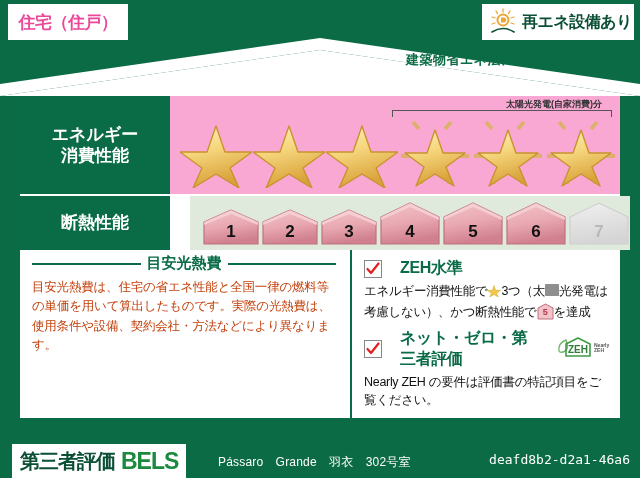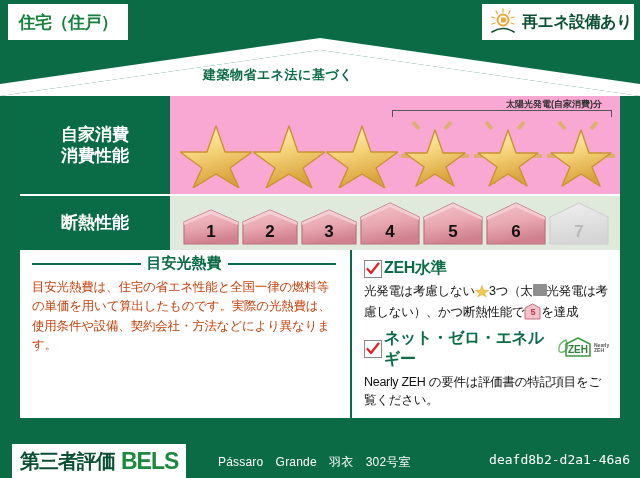--- a/index.html
+++ b/index.html
@@ -15,21 +15,21 @@
   }
 
   
   .badge-left {
     position: absolute; left: 8px; top: 4px;
     width: 120px; height: 36px;
     background: #ffffff;
     display: flex; align-items: center; justify-content: center;
   }
   .badge-left span {
-    font-size: 17px; font-weight: bold; color: #15803d;
+    font-size: 17px; font-weight: bold; color: #ec4899;
     letter-spacing: -0.5px;
   }
   .badge-right {
     position: absolute; right: 6px; top: 4px;
     width: 152px; height: 36px;
     background: #ffffff;
     display: flex; align-items: center; gap: 4px;
     padding-left: 6px;
   }
   .badge-right .sun-icon { width: 30px; height: 28px; flex: none; }
@@ -38,21 +38,21 @@
     letter-spacing: -0.5px;
   }
 
   
   .roof {
     position: absolute; left: 0; top: 38px;
     width: 640px; height: 58px;
   }
   .roof-title-wrap {
     position: absolute; left: 0; top: 38px; width: 556px; height: 58px;
-    display: flex; flex-direction: column; align-items: center;
+    display: flex; align-items: center;
     justify-content: flex-end; padding-bottom: 14px;
     pointer-events: none;
   }
   .roof-sub {
     font-size: 13px; font-weight: bold; color: #0b6b45;
     letter-spacing: 0.5px; line-height: 1.1;
   }
   .roof-main {
     font-size: 26px; font-weight: bold; color: #0b6b45;
     letter-spacing: 0.5px; line-height: 1.15;
@@ -90,21 +90,21 @@
     border: 1px solid #555; border-bottom: none;
   }
   .stars {
     position: absolute; left: 10px; top: 16px;
     display: flex; align-items: center; gap: 1px;
   }
   .star-cell { position: relative; width: 72px; height: 76px; }
   .star-cell svg { position: absolute; left: 0; top: 0; }
 
   
-  .insul-row { display: flex; height: 56px; border-top: 2px solid #ffffff; }
+  .insul-row { display: flex; height: 56px; border-top: 2px solid #ffffff; gap: 20px; }
   .insul-body {
     flex: 1; background: #dfeadd;
     display: flex; align-items: flex-end; padding-left: 12px;
     padding-bottom: 4px; gap: 1px;
   }
   .hcell { position: relative; }
   .hcell svg { display: block; }
   .hcell .num {
     position: absolute; left: 0; right: 0; bottom: 4px;
     text-align: center; font-size: 17px; font-weight: bold; color: #111;
@@ -129,21 +129,21 @@
     color: #e02020; line-height: 1.3; letter-spacing: -0.5px;
   }
   .cost-note {
     font-size: 12.5px; color: #c2410c; line-height: 1.55;
     margin-top: 5px; letter-spacing: -0.2px;
   }
   .lower-right {
     flex: 1; border-left: 2px solid #0a6b47; padding: 8px 10px 0 12px;
   }
   .zeh-block { margin-bottom: 6px; }
-  .zeh-title { display: flex; align-items: center; gap: 2px; }
+  .zeh-title { display: flex; align-items: center; gap: 18px; }
   .chk {
     width: 18px; height: 18px; flex: none;
     border: 1.5px solid #888; background: #fff;
     position: relative;
   }
   .chk svg { position: absolute; left: 1px; top: 1px; }
   .zeh-title .t {
     font-size: 16px; font-weight: bold; color: #0a6b47;
     letter-spacing: -0.3px;
   }
@@ -235,21 +235,21 @@
     <polygon points="320,12 640,58 0,58" fill="#ffffff"></polygon>
   </svg>
   <div class="roof-title-wrap">
     <div class="roof-sub">建築物省エネ法に基づく</div>
   </div>
 
   <div class="card">
 
     <div class="perf-row">
       <div class="perf-label">
-        <span>自家消費</span>
+        <span>エネルギー</span>
         <span>消費性能</span>
       </div>
       <div class="perf-body">
         <div class="solar-caption">太陽光発電(自家消費)分</div>
         <div class="solar-bracket"></div>
         <div class="stars">
 
           <div class="star-cell">
             <svg width="72" height="76" viewBox="0 0 72 76">
               <defs>
@@ -407,35 +407,35 @@
 
         <div class="zeh-block">
           <div class="zeh-title">
             <span class="chk">
               <svg width="14" height="14" viewBox="0 0 14 14">
                 <polyline points="1.5,7 5,11 12.5,1.5" fill="none" stroke="#e02020" stroke-width="2.2" stroke-linecap="round" stroke-linejoin="round"></polyline>
               </svg>
             </span>
             <span class="t">ZEH水準</span>
           </div>
-          <div class="zeh-text"><span>光発電は考慮しない</span><span class="inline-star"><svg width="14" height="14" viewBox="0 0 72 76">
+          <div class="zeh-text"><span>エネルギー消費性能で</span><span class="inline-star"><svg width="14" height="14" viewBox="0 0 72 76">
                   <polygon points="36,14 45,40 72,40 50,56 59,76 36,62 13,76 22,56 0,40 27,40" fill="#f2c94c" stroke="#d6a92f" stroke-width="3"></polygon>
                 </svg></span><span>3つ（太</span><span class="redact"></span><span>光発電は考慮しない）、かつ断熱性能で</span><span class="mini-house"><svg width="17" height="17" viewBox="0 0 17 17">
                   <polygon points="8.5,1 16,5 16,16 1,16 1,5" fill="#f2c3c9" stroke="#c0717f" stroke-width="1"></polygon>
                 </svg><span class="mn">5</span></span><span>を達成</span></div>
         </div>
 
         <div class="zeh-block">
           <div class="zeh-title">
             <span class="chk">
               <svg width="14" height="14" viewBox="0 0 14 14">
                 <polyline points="1.5,7 5,11 12.5,1.5" fill="none" stroke="#e02020" stroke-width="2.2" stroke-linecap="round" stroke-linejoin="round"></polyline>
               </svg>
             </span>
-            <span class="t">ネット・ゼロ・エネルギー</span>
+            <span class="t">ネット・ゼロ・第三者評価</span>
             <span class="zeh-logo">
               <svg width="54" height="24" viewBox="0 0 54 24">
                 <path d="M3 16 q-1 -8 7 -11 q4 10 -3 12 q-3 1 -4 -1z" fill="none" stroke="#6fb86a" stroke-width="1.4"></path>
                 <polygon points="22,3 34,9 34,21 10,21 10,9" fill="none" stroke="#3f9a46" stroke-width="1.6" stroke-linejoin="round"></polygon>
                 <text x="22" y="18" font-size="10" font-weight="bold" fill="#2f7d38" text-anchor="middle" font-family="Liberation Sans, sans-serif">ZEH</text>
                 <text x="38" y="12" font-size="5" font-weight="bold" fill="#555" font-family="Liberation Sans, sans-serif">Nearly</text>
                 <text x="38" y="17" font-size="5" font-weight="bold" fill="#555" font-family="Liberation Sans, sans-serif">ZEH</text>
               </svg>
             </span>
           </div>

